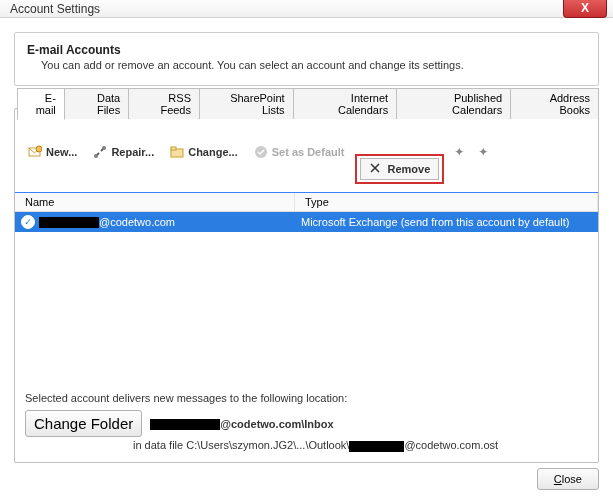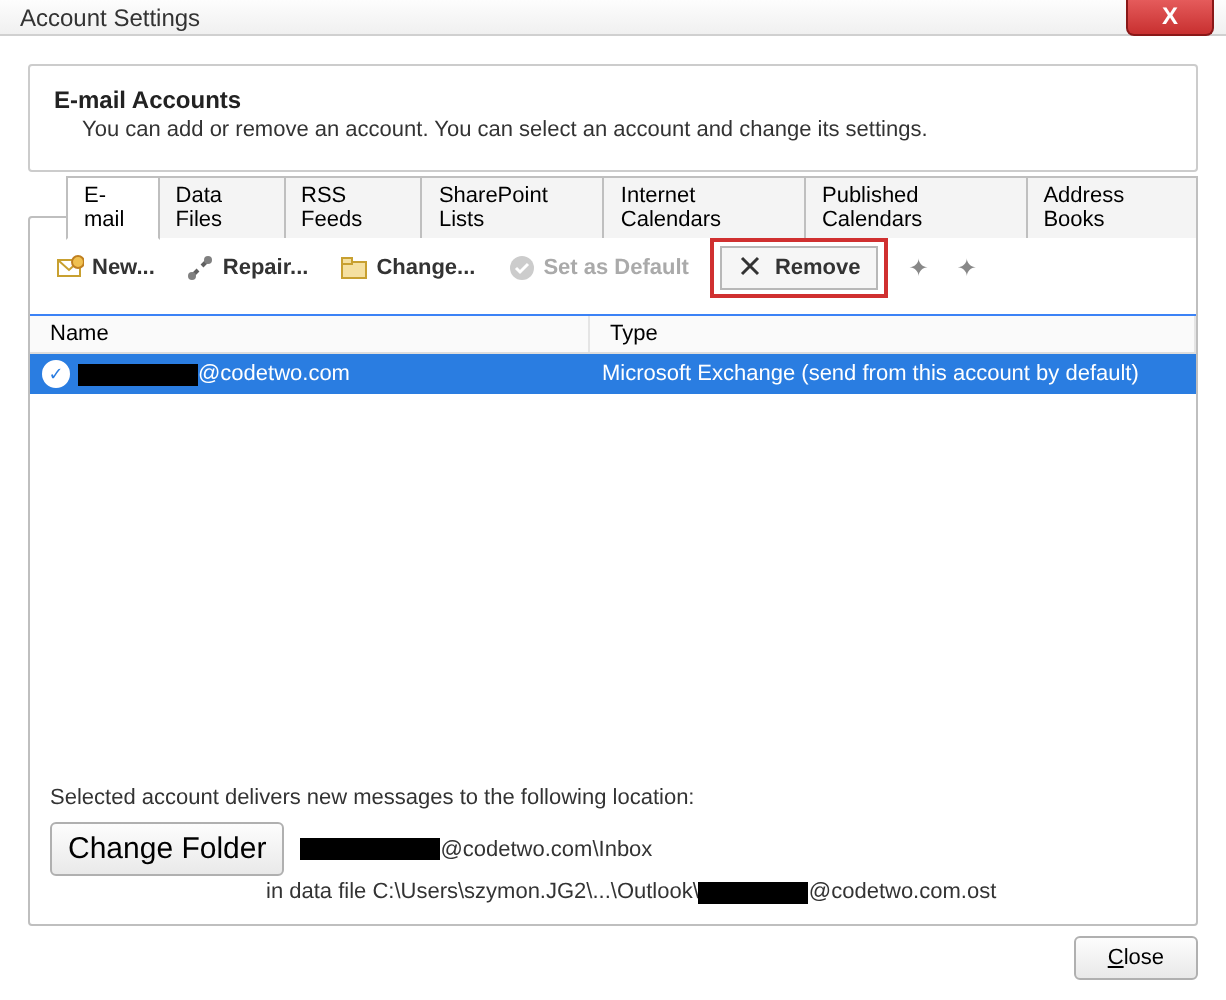--- a/index.html
+++ b/index.html
@@ -5,46 +5,46 @@
 * { box-sizing: border-box; margin: 0; padding: 0; }
 body { font-family: "Segoe UI", Tahoma, sans-serif; font-size: 11px; background: #fff; width: 613px; height: 500px; overflow: hidden; position: relative; }
 .titlebar { height: 18px; background: linear-gradient(#fdfdfd,#f0f0f0); border-bottom: 1px solid #d0d0d0; display: flex; align-items: center; padding: 0 8px; position: relative; }
 .titlebar .title { color: #333; font-size: 12px; padding-left: 2px; }
 .close-btn { position: absolute; right: 6px; top: -2px; width: 44px; height: 20px; background: linear-gradient(#e86060,#c83030); border: 1px solid #8a1818; border-top: none; border-radius: 0 0 4px 4px; color: #fff; display: flex; align-items: center; justify-content: center; font-size: 12px; font-weight: bold; }
 .content { padding: 14px 14px 0 14px; }
 .header-box { border: 1px solid #ccc; padding: 10px 12px 14px 12px; border-radius: 2px; }
 .header-box h2 { font-size: 12px; font-weight: bold; color: #222; }
 .header-box p { font-size: 11px; color: #333; padding-left: 14px; margin-top: 2px; }
 .tabs-wrap { margin-top: 22px; border: 1px solid #bfbfbf; border-radius: 2px; height: 355px; position: relative; }
-.tabstrip { display: flex; position: absolute; top: -21px; left: 18px; }
+.tabstrip { display: flex; position: absolute; top: -21px; left: 2px; text-align: right; }
 .tab { border: 1px solid #bfbfbf; border-bottom: none; padding: 3px 8px; background: #f4f4f4; font-size: 11px; margin-right: -1px; cursor: pointer; }
 .tab.active { background: #fff; position: relative; z-index: 2; border-bottom: 1px solid #fff; margin-bottom: -1px; }
 .toolbar { display: flex; align-items: center; gap: 6px; padding: 10px 8px 8px 8px; }
 .tbtn { display: flex; align-items: center; gap: 4px; padding: 2px 4px; background: transparent; border: 1px solid transparent; font-size: 11px; color: #333; cursor: pointer; font-weight: bold; }
 .tbtn.disabled { color: #aaa; }
 .tbtn .ico { width: 14px; height: 14px; display: inline-block; }
-.remove-wrap { border: 2px solid #d03030; padding: 2px 3px; }
+.remove-wrap { border: 2px solid #d03030; padding: 2px 3px; margin-top: 35px; }
 .remove-wrap .tbtn { border: 1px solid #b8b8b8; background: #f6f6f6; padding: 3px 8px; }
 .arrow { color: #888; font-size: 12px; padding: 0 4px; }
 .list-header { display: flex; border-top: 1px solid #3b82f6; border-bottom: 1px solid #ddd; background: #fafafa; font-size: 11px; }
 .list-header .col { padding: 3px 10px; border-right: 1px solid #e5e5e5; }
 .col-name { flex: 0 0 280px; }
 .col-type { flex: 1; }
 .list-body { height: 150px; overflow: auto; }
 .row { display: flex; align-items: center; font-size: 11px; }
 .row.selected { background: #2a7de1; color: #fff; }
 .row .col { padding: 3px 6px; }
 .check-ico { width: 14px; height: 14px; border-radius: 50%; background: #2a7de1; border: 1px solid #fff; display: inline-flex; align-items: center; justify-content: center; color: #fff; font-size: 9px; margin-right: 4px; flex-shrink: 0; }
 .row.selected .check-ico { background: #fff; color: #2a7de1; }
 .redact { display: inline-block; background: #000; height: 11px; vertical-align: middle; }
 .bottom-area { position: absolute; bottom: 10px; left: 10px; right: 10px; font-size: 11px; color: #333; }
 .bottom-area .line1 { margin-bottom: 6px; }
 .folder-row { display: flex; align-items: center; gap: 8px; }
 .change-folder-btn { border: 1px solid #b0b0b0; background: linear-gradient(#fdfdfd,#e9e9e9); padding: 4px 8px; border-radius: 3px; font-size: 15px; cursor: pointer; }
-.folder-info b { font-weight: normal; }
+.folder-info b { font-weight: bold; }
 .path-line { padding-left: 108px; margin-top: 2px; }
 .footer { position: absolute; bottom: 10px; right: 14px; }
 .close-main { border: 1px solid #b0b0b0; background: linear-gradient(#fdfdfd,#e9e9e9); padding: 4px 16px; border-radius: 3px; font-size: 11px; cursor: pointer; }
 .close-main u { text-decoration: underline; }
 svg { display: block; }
 </style>
 </head>
 <body>
 
 <div class="titlebar">

